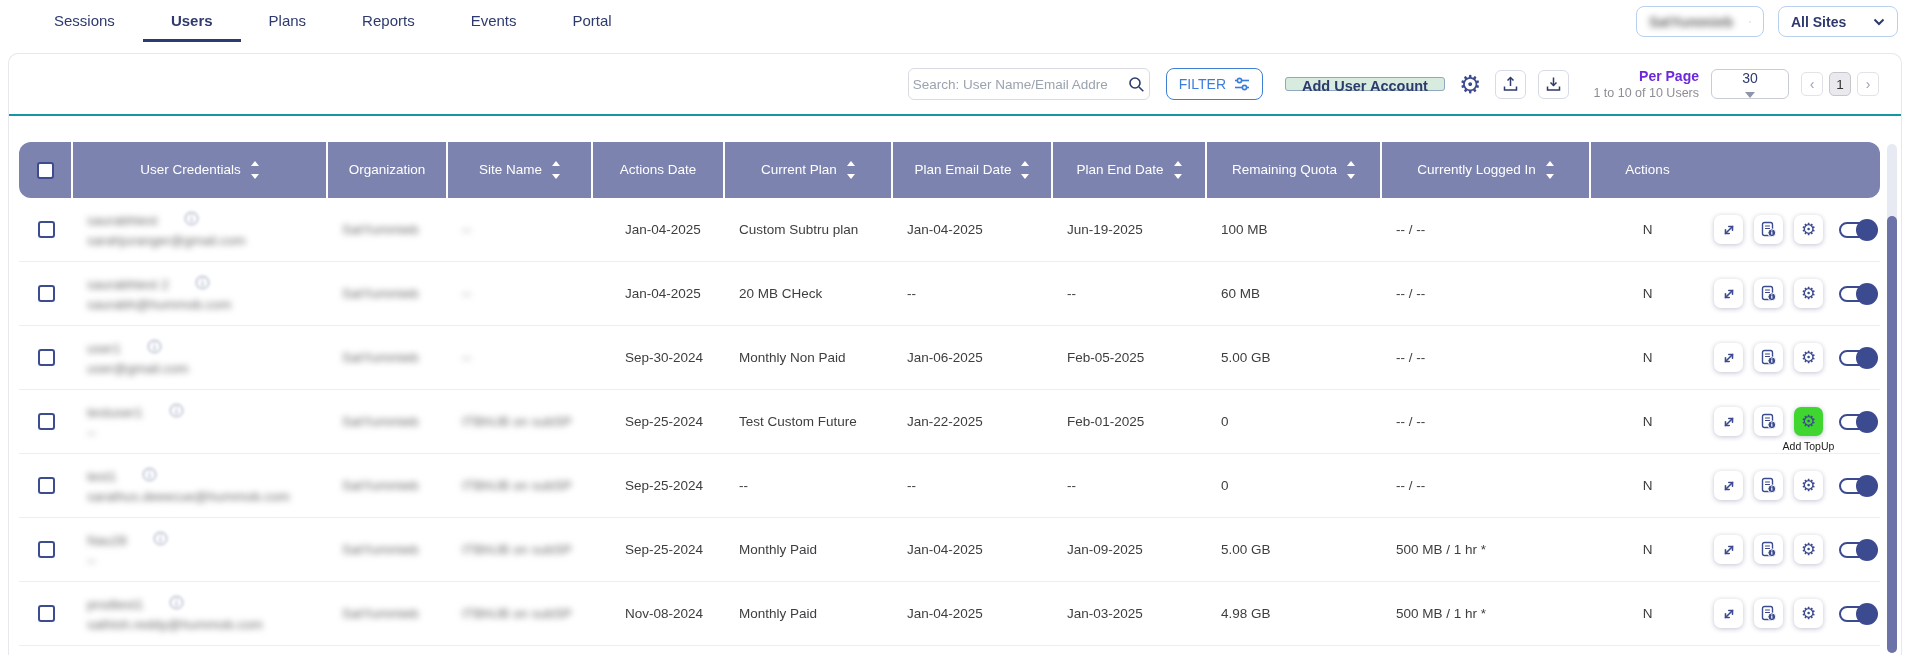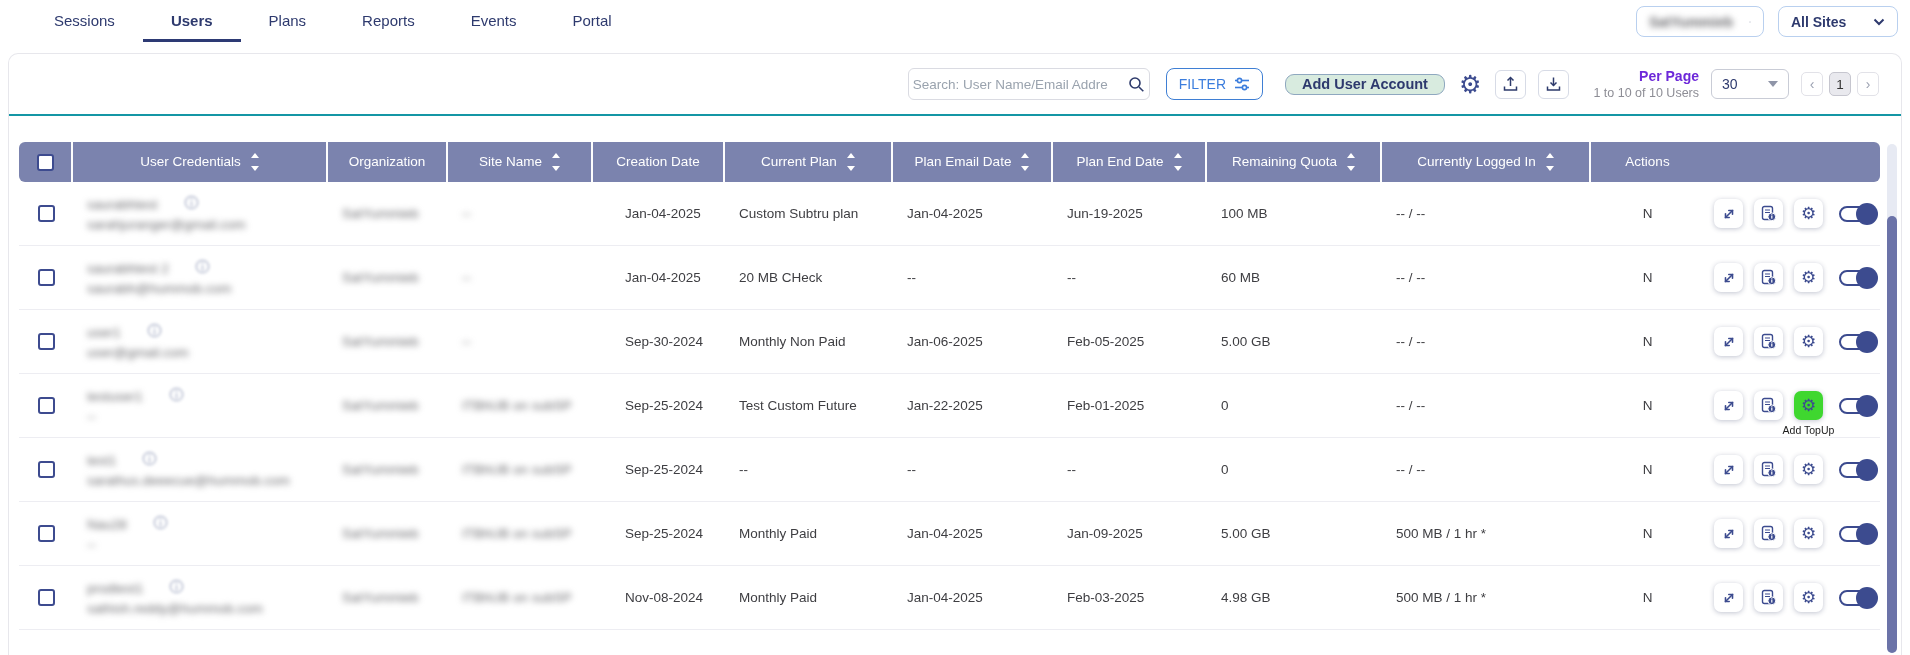--- a/index.html
+++ b/index.html
@@ -19,41 +19,41 @@
           border:1px solid #e7e7ec; border-bottom:none; border-radius:10px 10px 0 0; background:#fff; }
   .toolbar { height:60px; display:flex; align-items:center; padding:0 22px 0 16px; gap:12px; }
   .teal-line { height:2px; background:#1496a5; }
   .search { margin-left:auto; width:242px; height:32px; border:1px solid #dadbe2; border-radius:6px;
             display:flex; align-items:center; padding:0 4px; gap:8px; background:#fff; }
   .search input { border:none; outline:none; flex:1; font-size:13.5px; color:#444;
                   font-family:"Liberation Sans",sans-serif; }
   .search input::placeholder { color:#9aa3ae; }
   .filter-btn { height:32px; border:1.5px solid #3f7fd4; color:#3b7ddd; border-radius:8px; background:#fff;
                 padding:0 12px; display:flex; align-items:center; gap:8px; font-size:14px; cursor:pointer; margin-left:4px; }
-  .add-btn { height:21px; background:#d8ebdf; border:1.5px solid #8fa8bf; border-radius:9px; color:#2e3a6e;
+  .add-btn { height:14px; background:#d8ebdf; border:1.5px solid #8fa8bf; border-radius:3px; color:#2e3a6e;
              font-weight:bold; font-size:14.5px; padding:0 16px; cursor:pointer; margin-left:10px;
              font-family:"Liberation Sans",sans-serif; }
   .gear-lg { font-size:25px; color:#3c4b8f; line-height:1; cursor:pointer; margin:0 2px; }
   .sq-btn { width:31px; height:29px; border:1px solid #d7dbe6; border-radius:6px; background:#fff;
             display:flex; align-items:center; justify-content:center; cursor:pointer; }
   .pp { text-align:right; line-height:1.3; margin-left:12px; }
   .pp-label { font-weight:bold; color:#6d28d9; font-size:14px; }
   .pp-range { color:#8d8d95; font-size:12.5px; white-space:nowrap; }
   .pp-select { width:78px; height:30px; border:1px solid #c9ccd6; border-radius:6px; background:#fff;
                display:flex; align-items:center; justify-content:space-between; padding:0 10px;
-               color:#2e3a6e; font-size:14px; cursor:pointer; }
+               color:#2e3a6e; font-size:14px; cursor:pointer;flex-direction:column; }
   .caret { width:0; height:0; border-left:5px solid transparent; border-right:5px solid transparent;
            border-top:6px solid #8f95a8; }
   .pager { display:flex; gap:6px; align-items:center; }
   .pg-btn { min-width:22px; height:24px; border:1px solid #e2e2e8; border-radius:5px; background:#fff;
             display:flex; align-items:center; justify-content:center; color:#9aa0b0; font-size:14px; cursor:pointer; }
   .pg-cur { background:#e9e9ee; border:1px solid #c6c6cf; color:#333; font-size:13.5px; padding:0 6px; }
   
   .tbl { position:absolute; left:10px; top:88px; width:1861px; }
-  .thead { display:grid; background:#7b83ae; height:40px; border-radius:6px; }
+  .thead { display:grid; background:#7b83ae; height:56px; border-radius:12px; }
   .th { display:flex; align-items:center; justify-content:center; gap:10px; color:#fff; font-size:13.5px;
         border-right:2px solid #fdfdfd; text-align:center; line-height:1.35; padding:0 4px; }
   .th:last-child { border-right:none; }
   .sort { display:flex; flex-direction:column; gap:8px; cursor:pointer; }
   .tri-up { width:0;height:0;border-left:4.5px solid transparent;border-right:4.5px solid transparent;border-bottom:5.5px solid #fff; }
   .tri-dn { width:0;height:0;border-left:4.5px solid transparent;border-right:4.5px solid transparent;border-top:5.5px solid #fff; }
   .trow { display:grid; height:64px; border-bottom:1px solid #ededf2; align-items:center;
           font-size:13.5px; color:#3e3e42; }
   .td { padding-left:14px; }
   .td-center { display:flex; justify-content:center; padding:0; }
@@ -171,21 +171,21 @@
           <div class="th-label">Organization</div>
         </div>
         <div class="th">
           <div class="th-label">Site Name</div>
           <div class="sort">
             <div class="tri-up"></div>
             <div class="tri-dn"></div>
           </div>
         </div>
         <div class="th">
-          <div class="th-label">Creation Date</div>
+          <div class="th-label">Actions Date</div>
         </div>
         <div class="th">
           <div class="th-label">Current Plan</div>
           <div class="sort">
             <div class="tri-up"></div>
             <div class="tri-dn"></div>
           </div>
         </div>
         <div class="th">
           <div class="th-label">Plan Email Date</div>
@@ -568,21 +568,21 @@
           </div>
           <div class="td">
             <div class="blur">SatYummieb</div>
           </div>
           <div class="td">
             <div class="blur">ITBhUB on subSP</div>
           </div>
           <div class="td" style="padding-left: 32px;">Nov-08-2024</div>
           <div class="td" style="padding-left: 14px;">Monthly Paid</div>
           <div class="td" style="padding-left: 14px;">Jan-04-2025</div>
-          <div class="td" style="padding-left: 14px;">Feb-03-2025</div>
+          <div class="td" style="padding-left: 14px;">Jan-03-2025</div>
           <div class="td" style="padding-left: 14px;">4.98 GB</div>
           <div class="td" style="padding-left: 14px;">500 MB / 1 hr *</div>
           <div class="td td-center">N</div>
           <div class="actions">
             <div class="icon-btn">
               <svg width="16" height="16" viewBox="0 0 16 16" fill="none" stroke="#3c4b8f" stroke-width="1.6" stroke-linecap="round">
                 <path d="M4.5 11.5 L11.5 4.5"></path>
                 <path d="M7.8 4.5 H11.5 V8.2"></path>
                 <path d="M8.2 11.5 H4.5 V7.8"></path>
               </svg>

